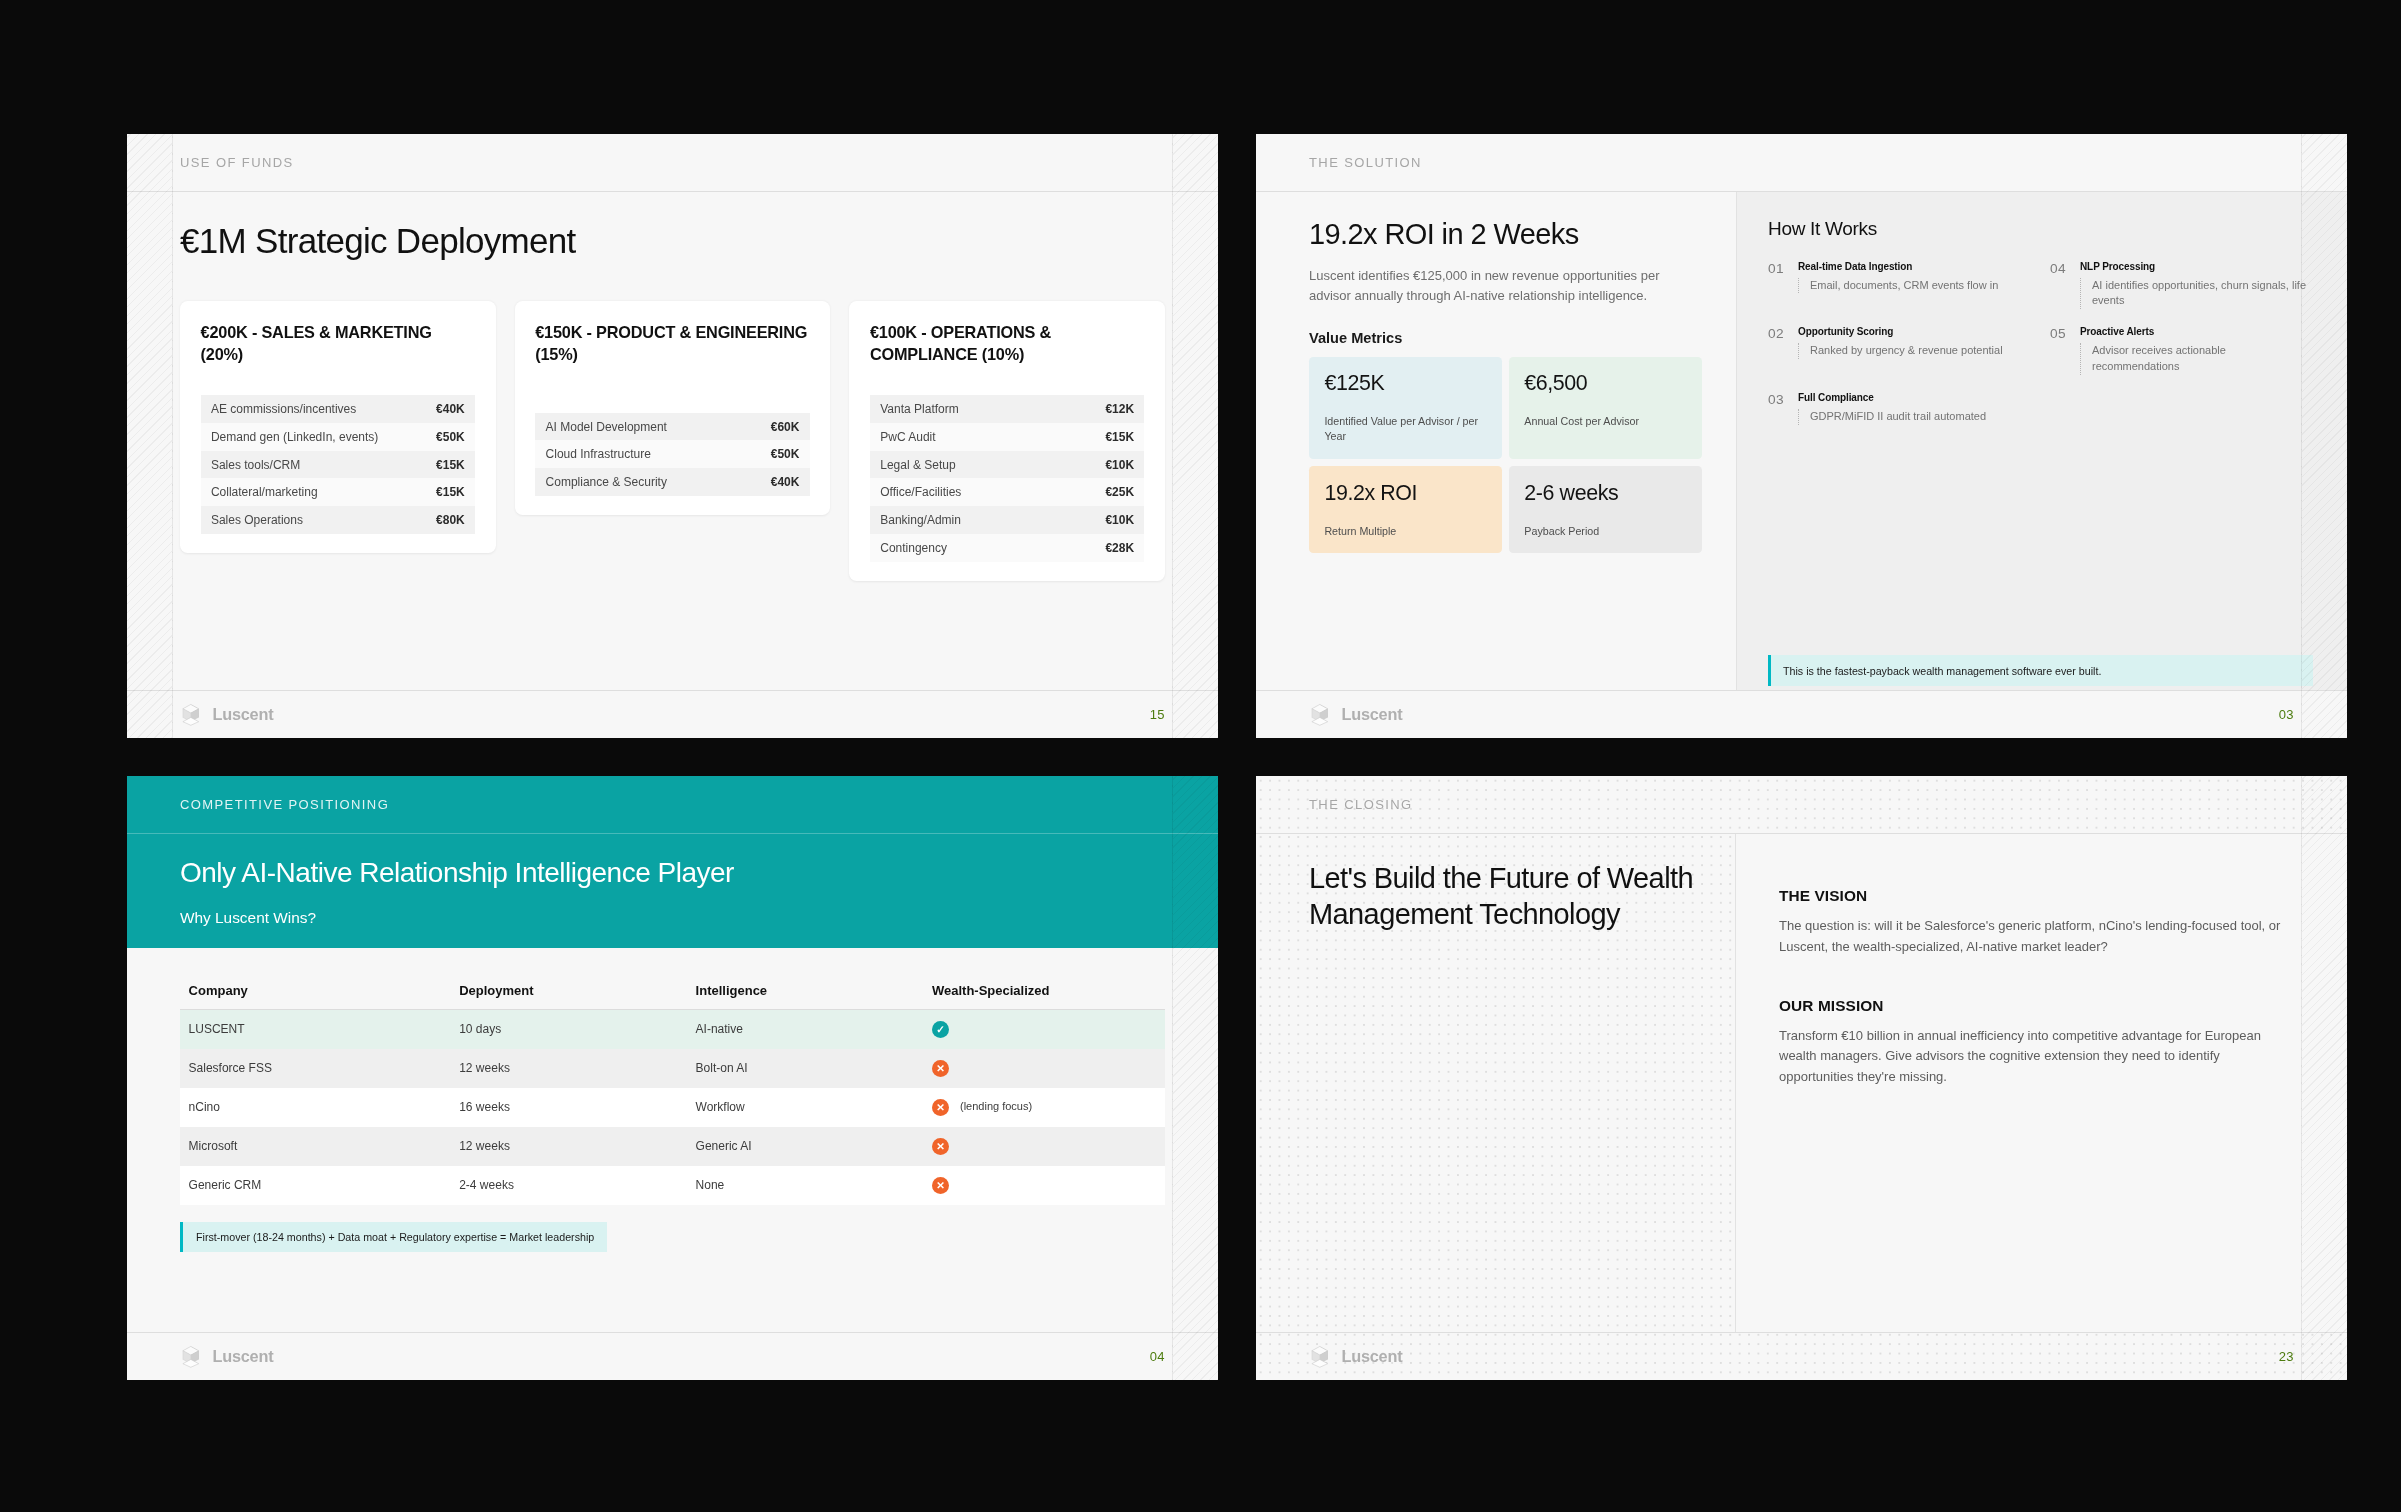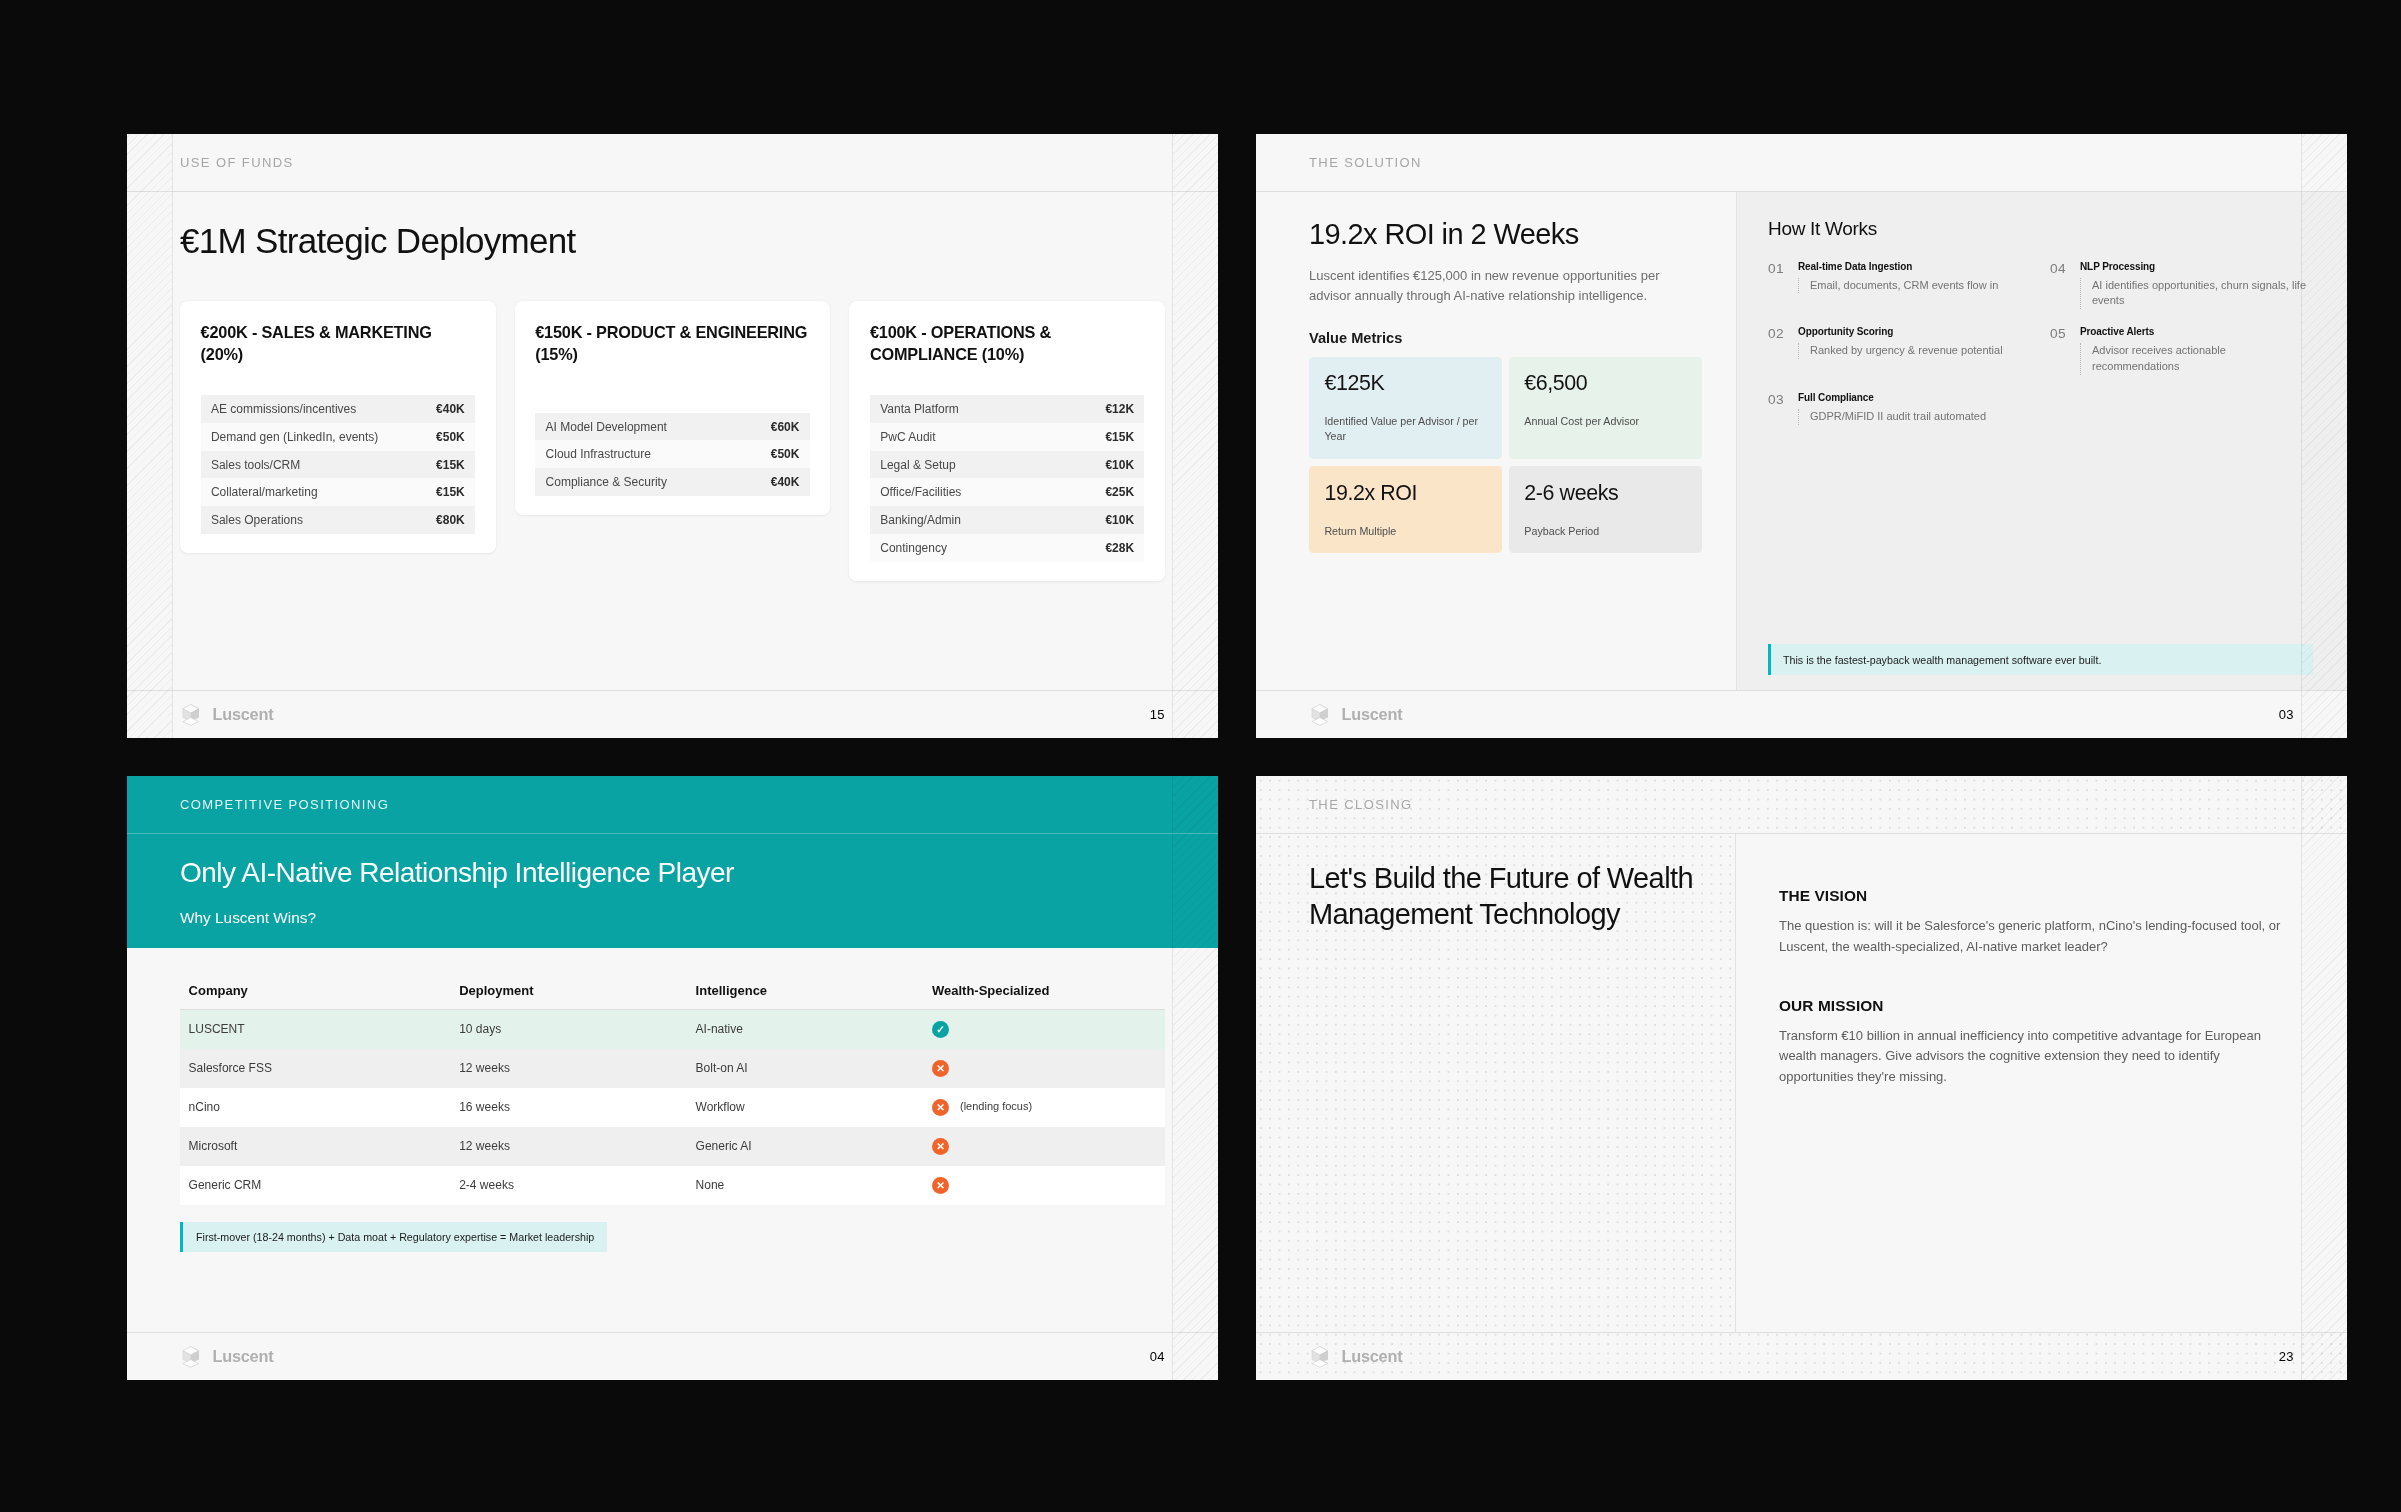--- a/index.html
+++ b/index.html
@@ -60,21 +60,21 @@
 
   .footer-bar {
     flex:0 0 48px; height:48px;
     display:flex; align-items:center;
     border-top:0.9px solid #dedede;
     padding:0 53px 0 53px;
     position:relative; z-index:2;
   }
   .brand { display:flex; align-items:center; gap:9.4px; }
   .brand-name { font-size:16.3px; color:#b0b0b0; font-weight:700; letter-spacing:-0.2px;}
-  .page-num { margin-left:auto; font-size:13px; color:#000000; letter-spacing:0.4px; }
+  .page-num { margin-left:auto; font-size:13px; color:#4d7c0f; letter-spacing:0.4px; }
   .logo-mark { width:23px; height:23px; display:block; }
 
   
   .s1-main { flex:1; padding:29px 53px 0 53px; display:flex; flex-direction:column; }
   .s1-title {
     font-size:35px; font-weight:400; color:#111; letter-spacing:-0.7px;
     margin-bottom:40px;
   }
   .s1-cards { display:flex; gap:19px; align-items:flex-start; }
   .fund-card {
@@ -130,21 +130,21 @@
   }
   .hiw-step { display:flex; gap:11px; }
   .hiw-num { font-size:13.7px; color:#7c7c7c; font-weight:400; width:19px; flex:0 0 19px; letter-spacing:0.3px;}
   .hiw-col { flex:1; }
   .hiw-name { font-size:10px; font-weight:700; color:#111; letter-spacing:-0.1px; }
   .hiw-desc {
     margin-top:6px; font-size:11px; line-height:1.44; color:#737373;
     padding-left:11px; border-left:0.9px dotted #b5b5b5;
   }
   .callout {
-    margin-top:auto; margin-bottom:15px;
+    margin-top:auto; margin-bottom:4px;
     background:#d9f2f1; border-left:3.4px solid #00b8c4;
     padding:9.4px 12px; font-size:10.7px; color:#1b1b1b;
   }
 
   
   .teal-head { background:#0aa3a3; }
   .teal-head .eyebrow { color:rgba(255,255,255,0.88); }
   .teal-head { border-bottom:0.9px solid rgba(255,255,255,0.25); }
   .s3-hero {
     background:#0aa3a3; padding:22px 53px 20.6px 53px;

